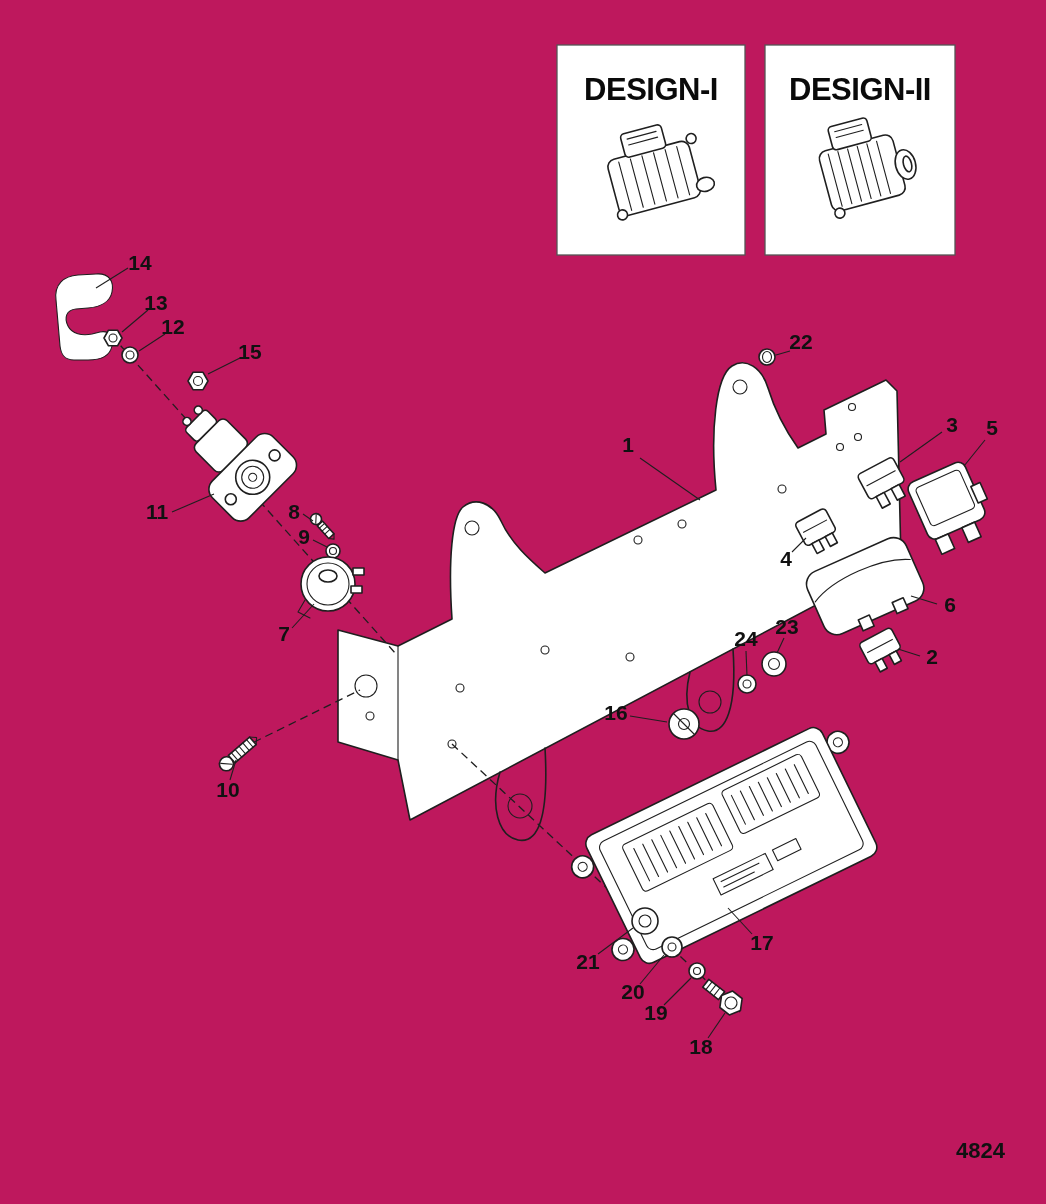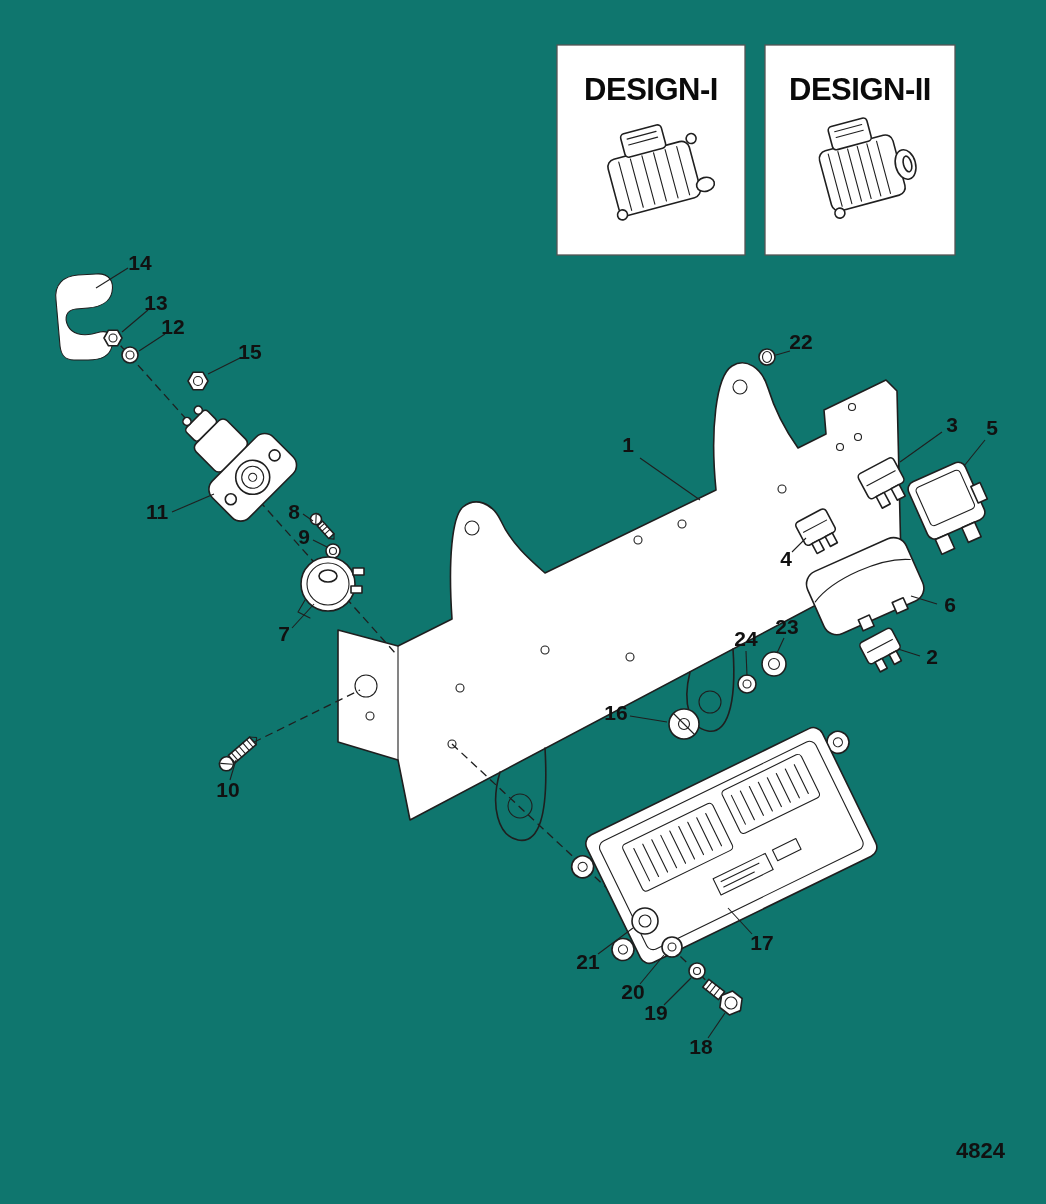--- a/index.html
+++ b/index.html
@@ -1,17 +1,17 @@
 <!DOCTYPE html>
 <html><head>
 <meta charset="utf-8">
 <style>
   html,body{margin:0;padding:0;background:#ffffff;}
   body{width:1046px;height:1204px;font-family:"Liberation Sans",sans-serif;}
-  .canvas{position:relative;width:1046px;height:1204px;background:#0f766e;overflow:hidden;}
+  .canvas{position:relative;width:1046px;height:1204px;background:#be185d;overflow:hidden;}
   svg{display:block;}
   .ln{fill:none;stroke:#1f1f1f;stroke-width:1.6;stroke-linejoin:round;stroke-linecap:round;}
   .lnw{fill:#ffffff;stroke:#1f1f1f;stroke-width:1.6;stroke-linejoin:round;stroke-linecap:round;}
   .thin{stroke-width:1.1;}
   .dash{fill:none;stroke:#1f1f1f;stroke-width:1.3;stroke-dasharray:8 5;stroke-linecap:butt;}
   .leader{fill:none;stroke:#1f1f1f;stroke-width:1.1;}
   .callout{font-family:"Liberation Sans",sans-serif;font-weight:bold;font-size:21px;fill:#111111;}
   .title{font-family:"Liberation Sans",sans-serif;font-weight:bold;font-size:31px;fill:#0a0a0a;letter-spacing:-0.5px;}
   .dwg{font-family:"Liberation Sans",sans-serif;font-weight:bold;font-size:22px;fill:#111111;}
   .panel{fill:#ffffff;stroke:#555555;stroke-width:1.3;}

